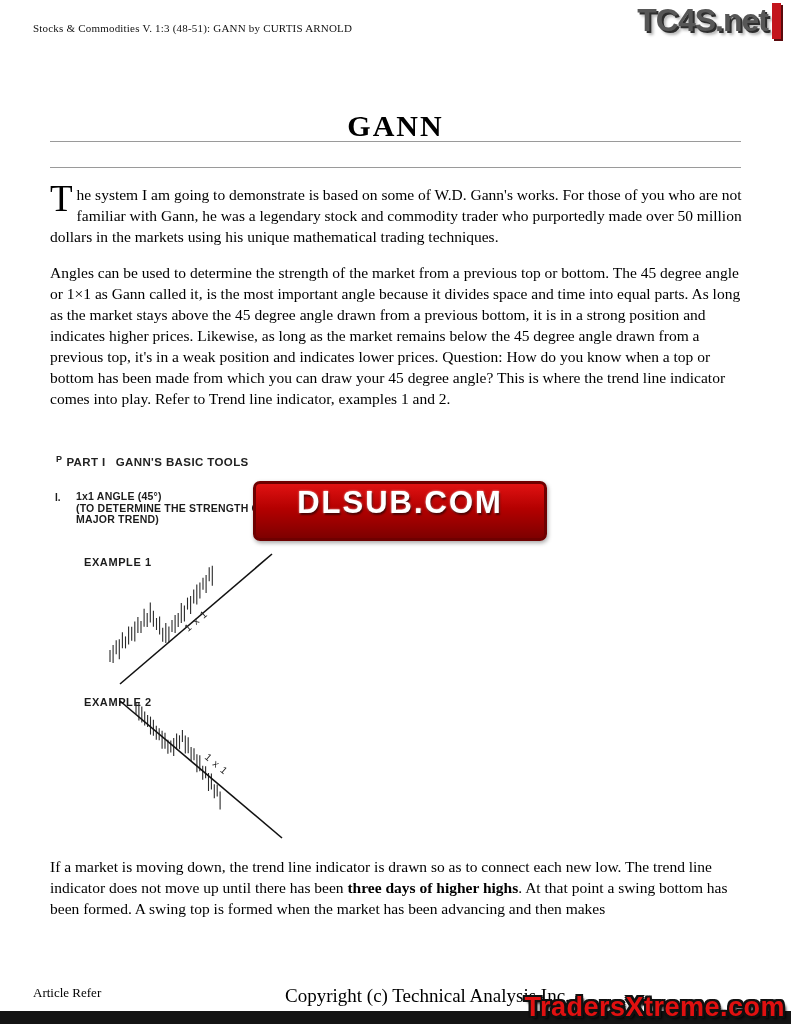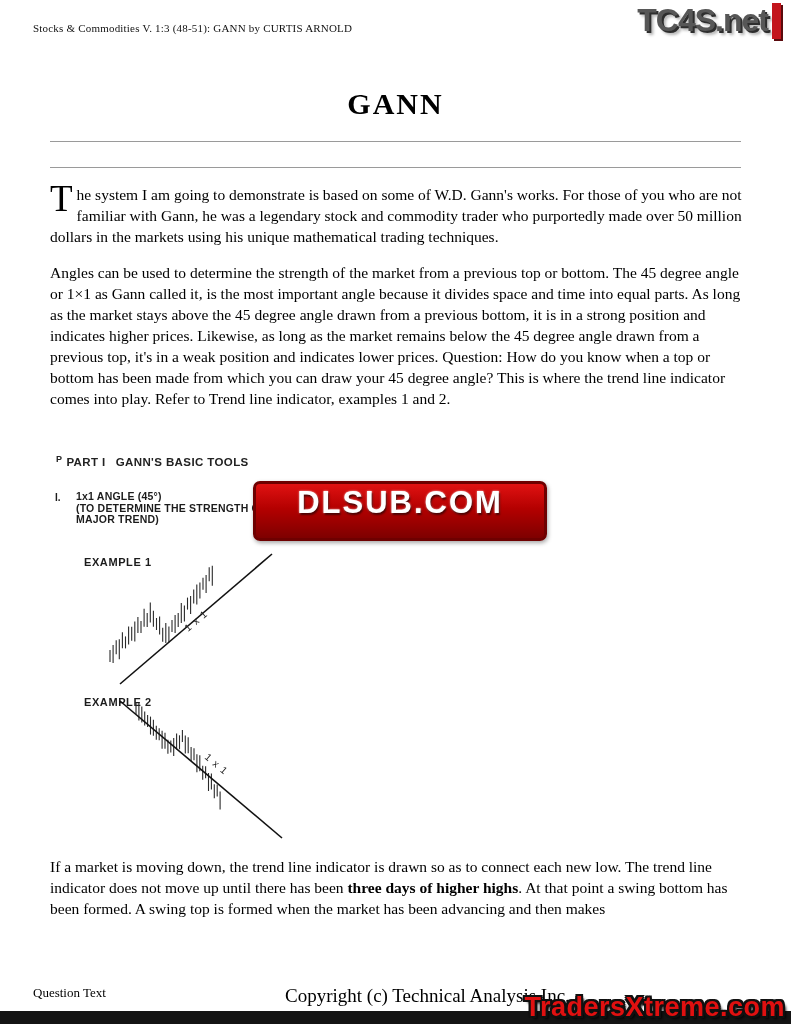--- a/index.html
+++ b/index.html
@@ -19,21 +19,21 @@
     font-size:32px; color:#575757;
     text-shadow:2px 2px 0 #2e2e2e, 4px 4px 3px rgba(0,0,0,.30);
     letter-spacing:-1px; display:flex; align-items:center;
   }
   .logo-accent {
     display:inline-block; width:9px; height:36px; margin-left:4px;
     background:#c3151c; box-shadow:2px 2px 0 #5a0a0d;
   }
   
   .article-title {
-    position:absolute; top:87px; left:0; width:100%; text-align:center;
+    position:absolute; top:109px; left:0; width:100%; text-align:center;
     font-size:30px; font-weight:bold; letter-spacing:2px;
   }
   .rule { position:absolute; left:50px; right:50px; border-top:1px solid #9a9a9a; }
   .rule-top { top:141px; }
   .rule-bottom { top:167px; }
   .byline {
     position:absolute; top:146px; left:0; width:100%; text-align:center;
     font-size:13px; font-weight:bold; font-style:italic;
   }
   
@@ -233,18 +233,18 @@
         </g>
       <line class="angle-line" x1="16" y1="5" x2="178" y2="142"></line>
       <text transform="translate(100,62) rotate(40)">1 x 1</text>
     </svg>
   </div>
 
   <div class="body-text2">
     <span>If a market is moving down, the trend line indicator is drawn so as to connect each new low. The trend line indicator does not move up until there has been </span><b>three days of higher highs</b><span>. At that point a swing bottom has been formed. A swing top is formed when the market has been advancing and then makes</span>
   </div>
 
-  <div class="footer-article-text">Question Text</div>
+  <div class="footer-article-text">Article Refer</div>
   <div class="footer-copyright">Copyright (c) Technical Analysis Inc.</div>
   <div class="bottom-bar"></div>
   <div class="brand-logo">TradersXtreme.com</div>
 
 </div>
 
 </body></html>

